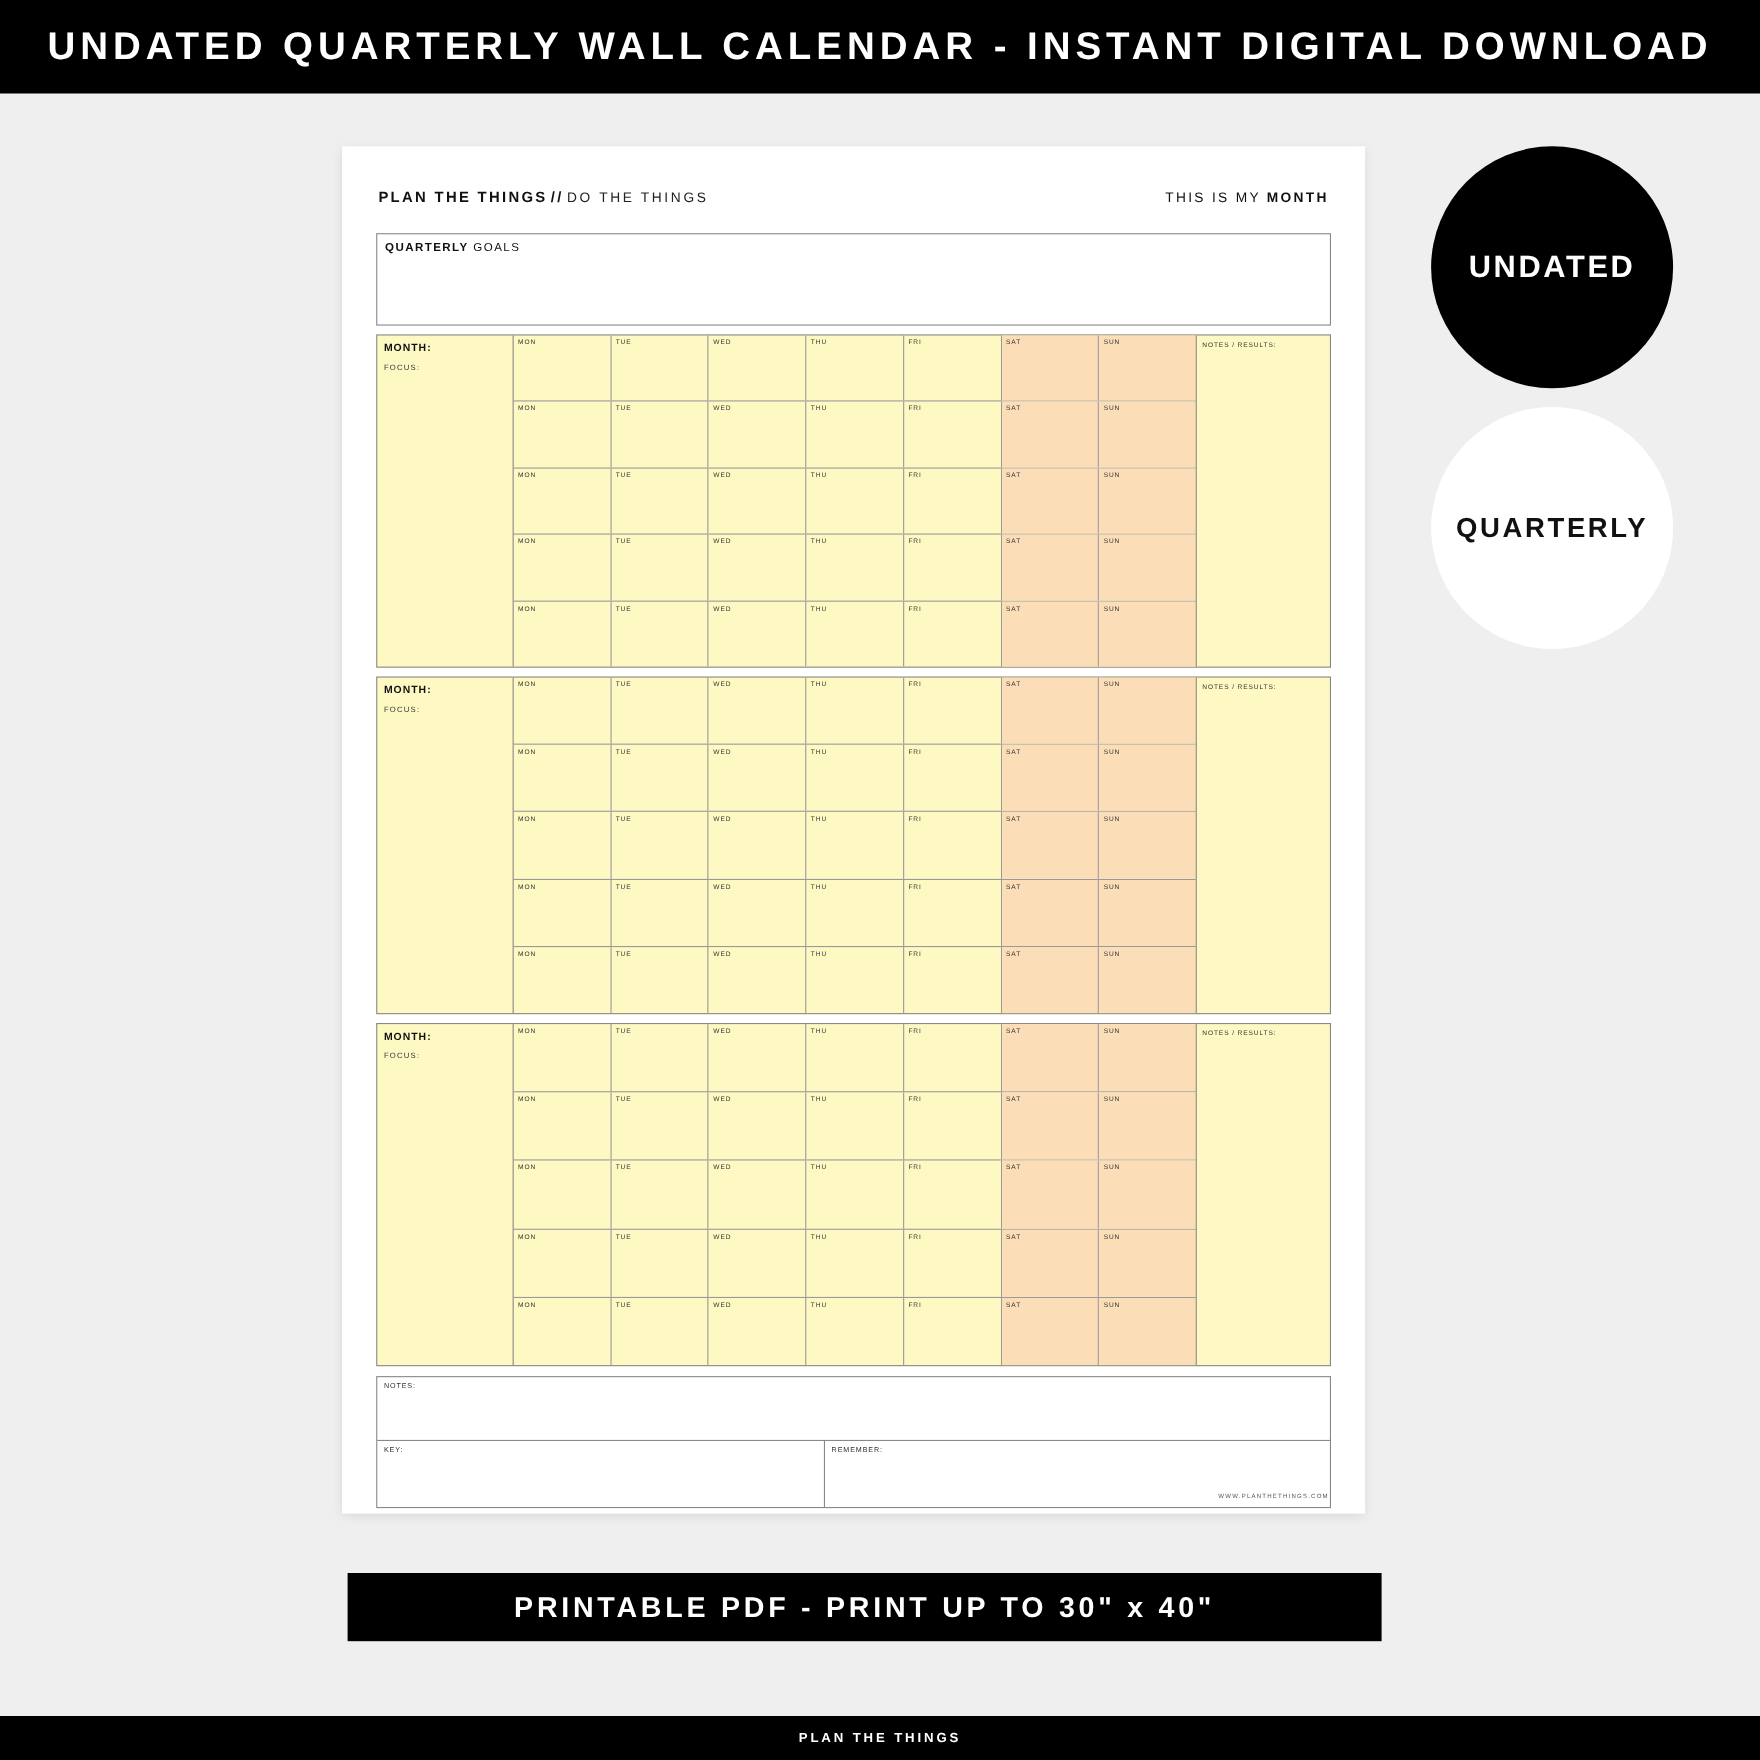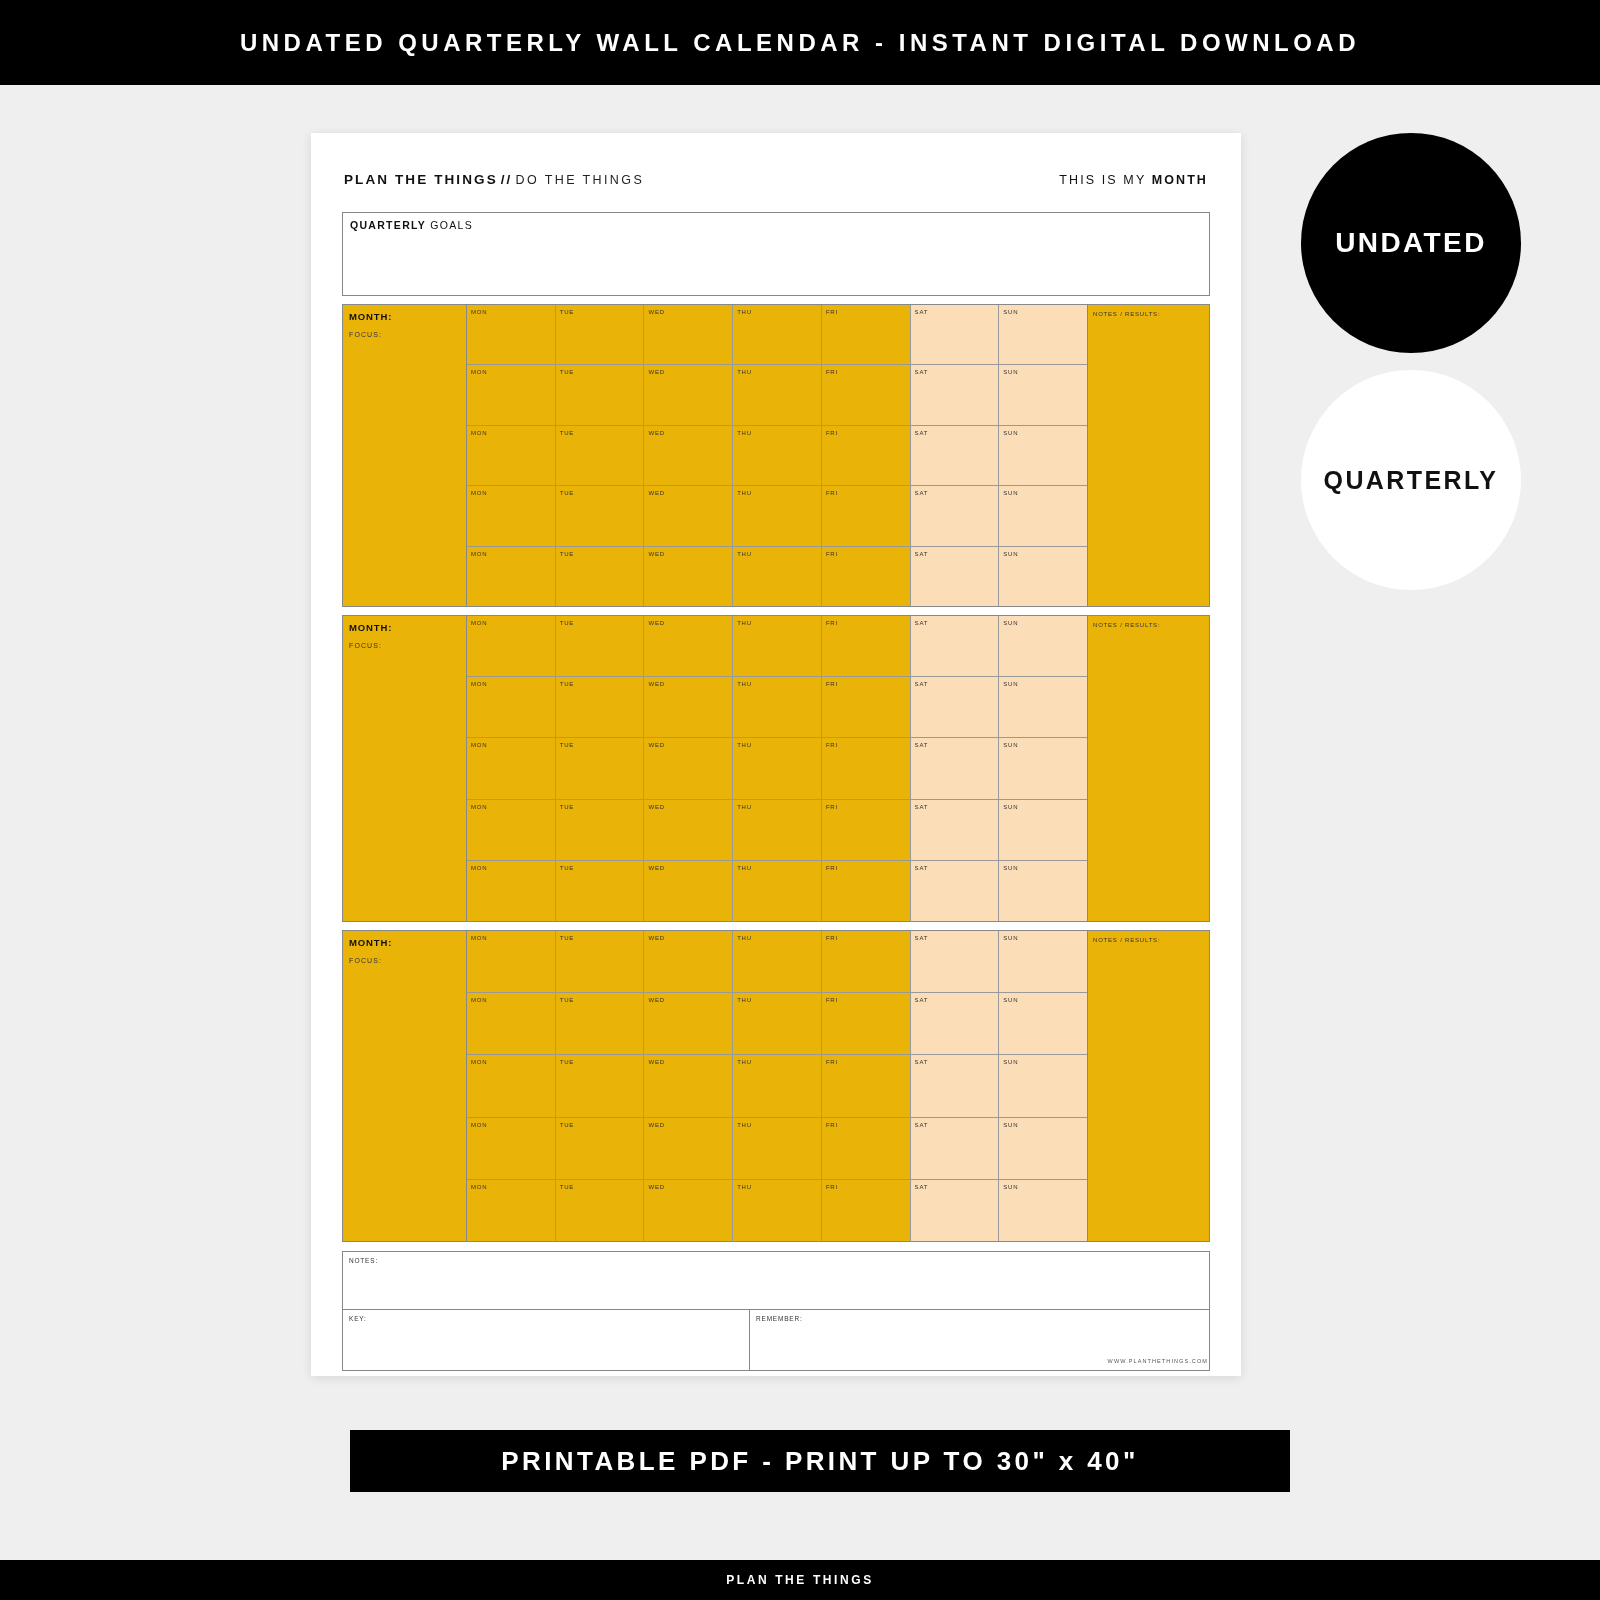--- a/index.html
+++ b/index.html
@@ -11,29 +11,29 @@
   }
   .page { position: relative; width: 1600px; height: 1600px; background: #efefef; }
 
   
   .top-banner {
     position: absolute; left: 0; top: 0; width: 1600px; height: 85px;
     background: #000; color: #fff;
     display: flex; align-items: center; justify-content: center;
   }
   .top-banner-text {
-    font-size: 24px; font-weight: bold; letter-spacing: 4.5px;
+    font-size: 35px; font-weight: bold; letter-spacing: 4.5px;
     white-space: nowrap;
   }
 
   
   .print-banner {
     position: absolute; left: 316px; top: 1430px; width: 940px; height: 62px;
     background: #000; color: #fff;
-    display: flex; align-items: center; justify-content: center; margin-left: 34px;
+    display: flex; align-items: center; justify-content: center;
   }
   .print-banner-text { font-size: 26px; font-weight: bold; letter-spacing: 3.4px; white-space: nowrap; }
 
   .footer-bar {
     position: absolute; left: 0; top: 1560px; width: 1600px; height: 40px;
     background: #000; color: #fff;
     display: flex; align-items: center; justify-content: center;
   }
   .footer-bar-text { font-size: 12px; font-weight: bold; letter-spacing: 2.6px; }
 
@@ -76,21 +76,21 @@
   }
   .goals-label {
     position: absolute; left: 7px; top: 6px;
     font-size: 10.5px; letter-spacing: 1.3px; color: #111;
   }
   .goals-label b { font-weight: bold; }
 
   
   .month-block {
     border: 1px solid #888; margin-top: 8px; display: flex;
-    background: #eab308;
+    background: #fef9c3;
   }
   .month-left {
     width: 124px; border-right: 1px solid #888; position: relative; flex: 0 0 124px;
   }
   .m-label { position: absolute; left: 6px; top: 6px; font-size: 9.5px; letter-spacing: 0.9px; font-weight: bold; color: #111; }
   .m-focus { position: absolute; left: 6px; top: 26px; font-size: 7px; letter-spacing: 1.1px; color: #333; }
 
   .month-grid { flex: 1 1 auto; display: flex; flex-direction: column; }
   .week-row { display: flex; flex: 1 1 0; }
   .week-row + .week-row { border-top: 1px solid #999; }

